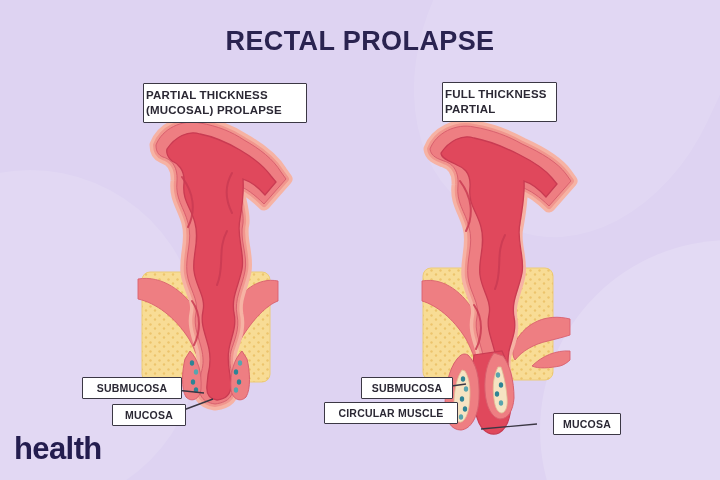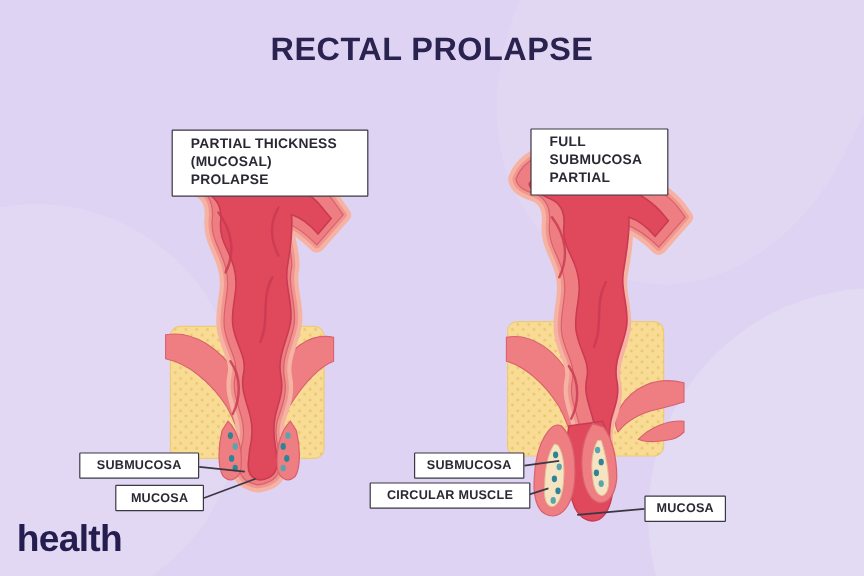--- a/index.html
+++ b/index.html
@@ -14,29 +14,29 @@
     position:absolute; top:26px; left:0; width:720px; text-align:center;
     font-size:27px; font-weight:800; letter-spacing:0.4px;
     color:var(--title,#2a2350);
   }
   .hbox {
     position:absolute; box-sizing:border-box;
     background:var(--label-bg,#fff);
     border:1.6px solid var(--label-border,#3b3744);
     color:var(--label-text,#2b2834);
     font-weight:700; font-size:11.5px; line-height:1.32;
-    padding:4px 15px; letter-spacing:0.2px; border-radius:1px;margin-top:25px;
+    padding:4px 2px; letter-spacing:0.2px; border-radius:1px;
   }
   .chip {
     position:absolute; box-sizing:border-box; text-align:center;
     background:var(--label-bg,#fff);
     border:1.5px solid var(--label-border,#3b3744);
     color:var(--label-text,#2b2834);
     font-weight:700; font-size:10.5px; line-height:1;
-    padding:4.5px 4px; letter-spacing:0.2px; white-space:nowrap; border-radius:1px;
+    padding:4.5px 4px; letter-spacing:0.2px; white-space:nowrap; border-radius:1px;margin-left:16px;
   }
   .logo {
     position:absolute; left:14px; top:431px;
     font-size:31px; font-weight:800; letter-spacing:-0.6px;
     color:var(--logo,#241d4f);
   }
   .diagram { position:absolute; width:190px; height:320px; }
   .overlay { position:absolute; left:0; top:0; pointer-events:none; }
 
   .pad   { fill:var(--fat,#f8dc95); stroke:#eccb79; stroke-width:1; }
@@ -131,21 +131,21 @@
     <line class="leader" x1="437" y1="388" x2="466" y2="384"></line>
     <line class="leader" x1="438" y1="413" x2="457" y2="407"></line>
     <line class="leader" x1="537" y1="424" x2="481" y2="429"></line>
   </svg>
 
   <div class="hbox" style="left:143px; top:83px; width:164px;">
     <div>PARTIAL THICKNESS</div>
     <div>(MUCOSAL) PROLAPSE</div>
   </div>
   <div class="hbox" style="left:442px; top:82px; width:115px;">
-    <div>FULL SUBMUCOSA</div>
+    <div>FULL THICKNESS</div>
     <div>PARTIAL</div>
   </div>
 
   <div class="chip" style="left:66px; top:377px; width:100px;">SUBMUCOSA</div>
   <div class="chip" style="left:96px; top:404px; width:74px;">MUCOSA</div>
   <div class="chip" style="left:345px; top:377px; width:92px;">SUBMUCOSA</div>
   <div class="chip" style="left:308px; top:402px; width:134px;">CIRCULAR MUSCLE</div>
   <div class="chip" style="left:537px; top:413px; width:68px;">MUCOSA</div>
 
   <div class="logo">health</div>

